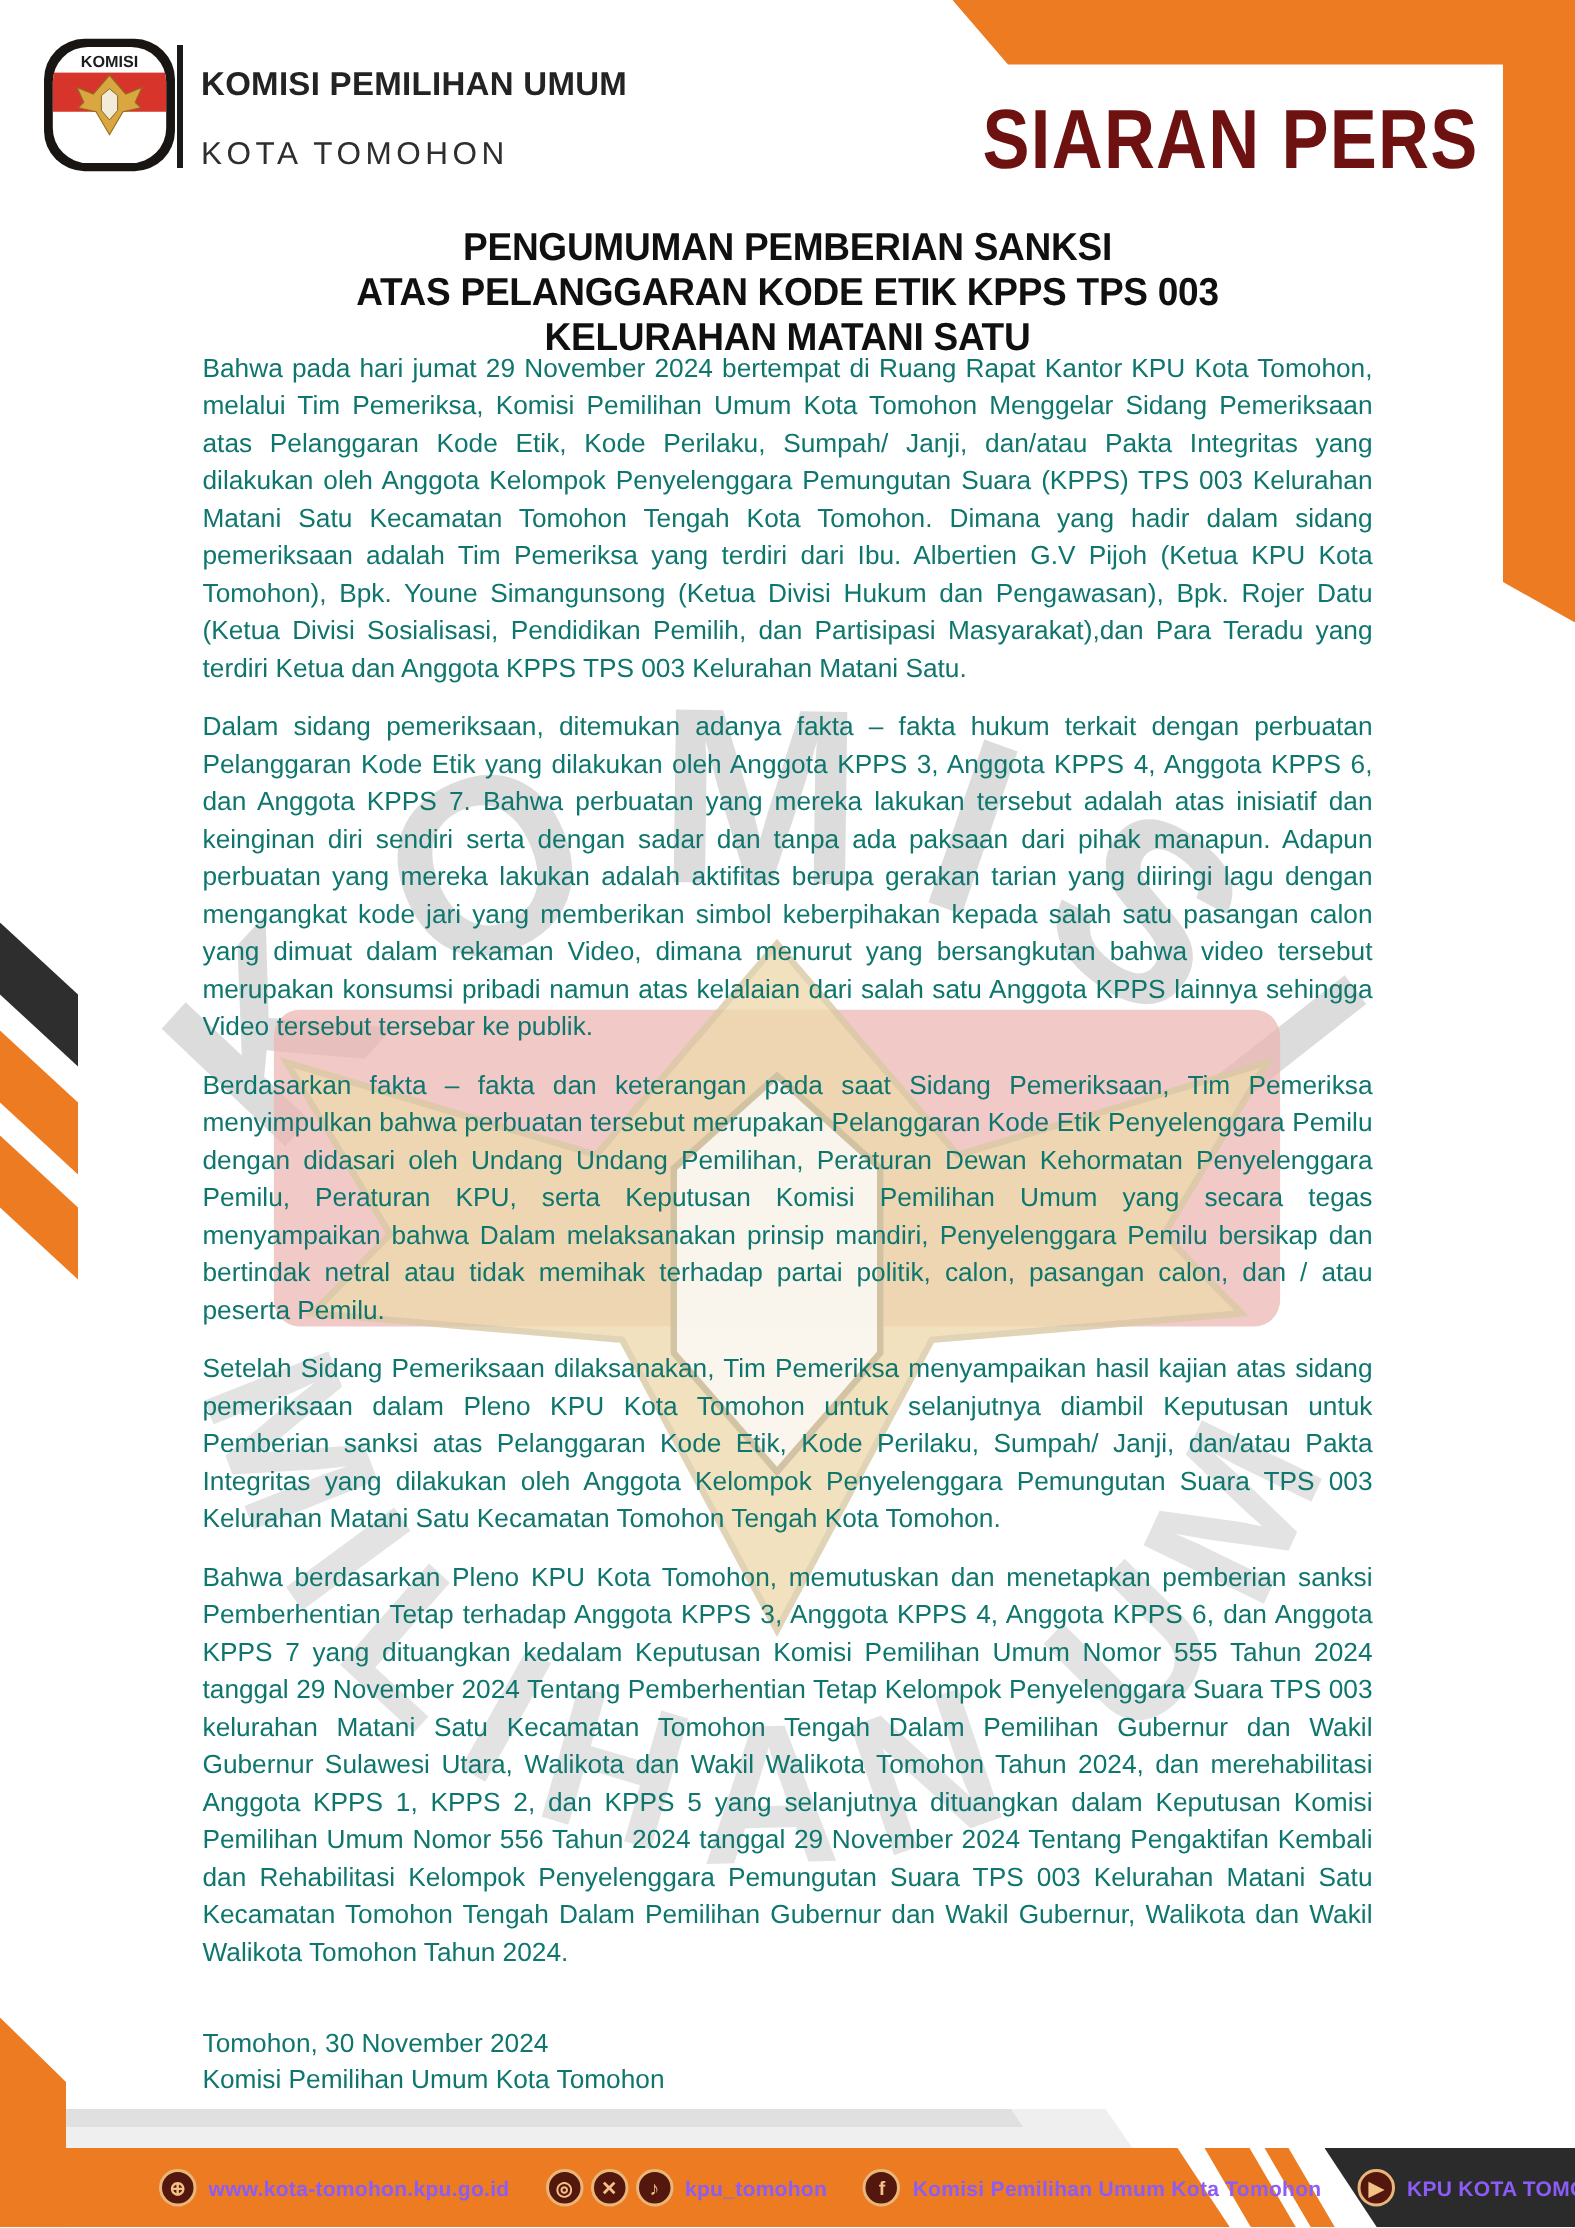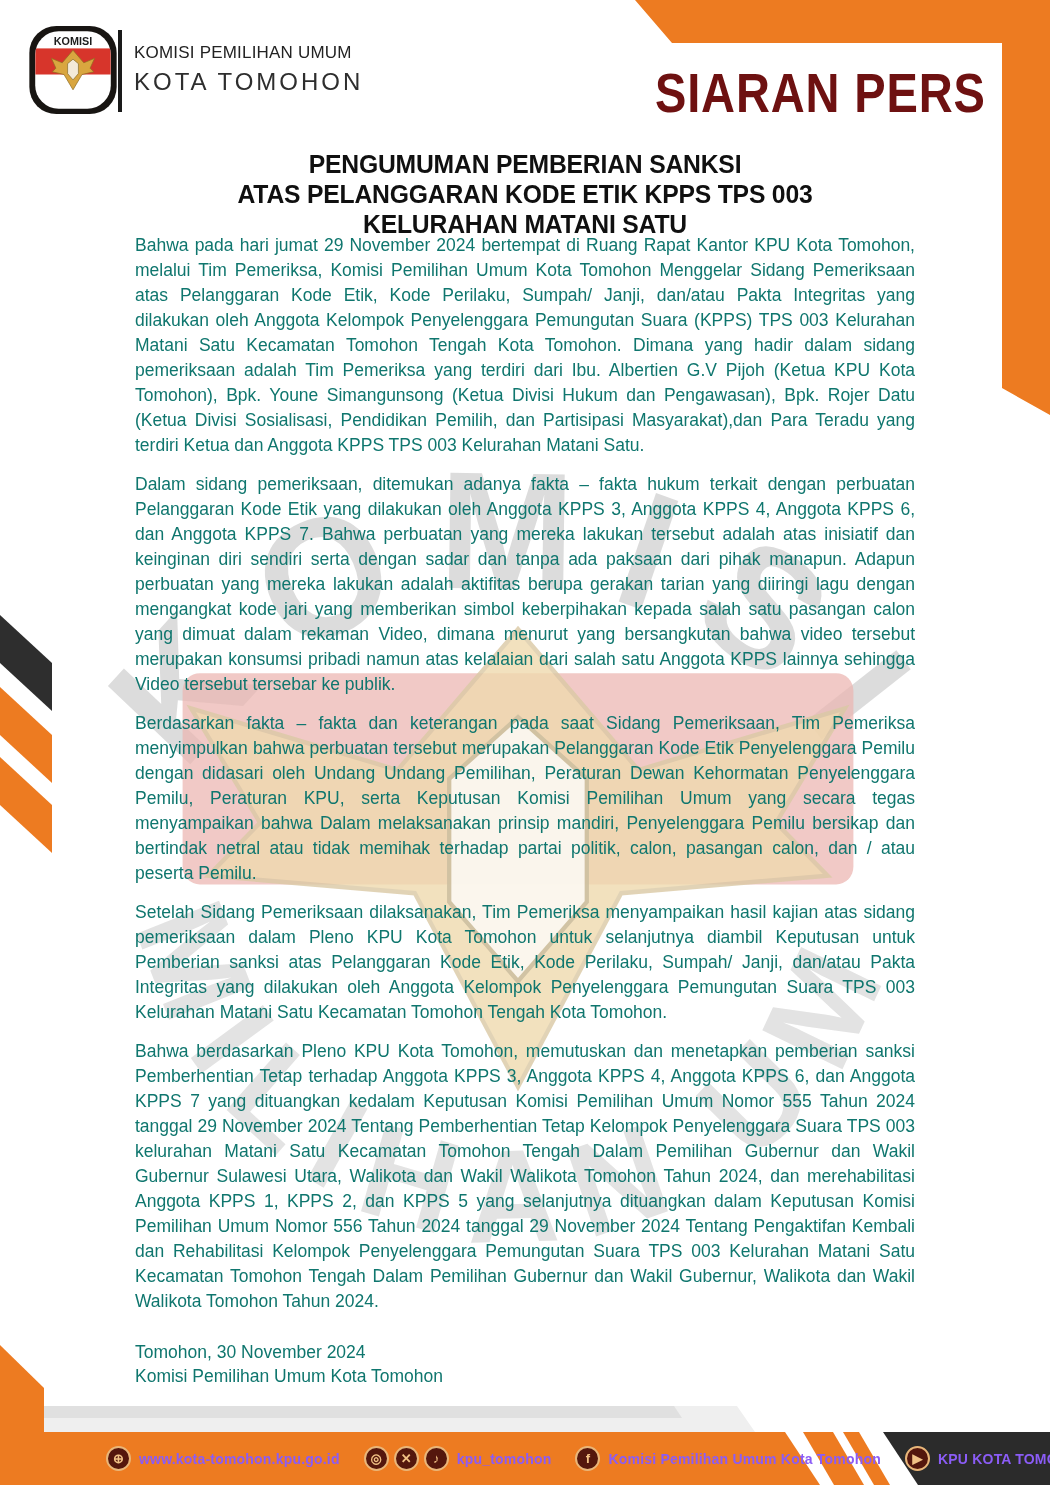--- a/index.html
+++ b/index.html
@@ -5,22 +5,22 @@
   html,body{margin:0;padding:0;background:#ffffff;}
   .page{
     position:relative;width:1050px;height:1485px;margin:0 auto;
     background:#ffffff;overflow:hidden;
     font-family:"Liberation Sans",sans-serif;color:#1c1c1c;
   }
   
   .logo-badge{position:absolute;left:28px;top:24px;width:90px;height:92px;}
   .header-divider{position:absolute;left:118px;top:30px;width:4px;height:82px;background:#1a1a1a;}
   .org-block{position:absolute;left:134px;top:42px;line-height:1.25;}
-  .org-name{font-size:17px;font-weight:400;color:#232323;letter-spacing:.2px;}
-  .org-unit{font-size:24px;font-weight:400;color:#2e2e2e;letter-spacing:3px;margin-top:4px;}
+  .org-name{font-size:22px;font-weight:700;color:#232323;letter-spacing:.2px;}
+  .org-unit{font-size:21px;font-weight:400;color:#2e2e2e;letter-spacing:3px;margin-top:20px;}
   
   .ribbon-top{
     position:absolute;left:0;top:0;width:1050px;height:420px;background:#ED7B21;
     clip-path:polygon(635px 0,1050px 0,1050px 415px,1002px 388px,1002px 43px,672px 43px);
   }
   .banner{
     position:absolute;right:64px;top:60px;
     font-size:56px;font-weight:800;color:#6E1111;letter-spacing:1px;white-space:nowrap;
     transform:scaleX(.84);transform-origin:right top;
   }
@@ -29,21 +29,21 @@
   .doc-title div{
     font-size:26px;font-weight:800;color:#101010;line-height:30px;letter-spacing:-.2px;
     transform:scaleX(.95);
   }
   
   .body-text{
     position:absolute;left:135px;top:233px;width:780px;
     font-size:17.5px;line-height:25px;text-align:justify;color:#0f766e;
   }
   .body-text p{margin:0 0 14px 0;}
-  .closing{margin-top:26px;line-height:24px;text-align:left;}
+  .closing{margin-top:36px;line-height:24px;text-align:left;}
   
   .watermark{position:absolute;left:88px;top:418px;width:860px;height:880px;opacity:.42;pointer-events:none;}
   
   .stripe{position:absolute;left:0;width:60px;height:100px;}
   .stripe-dark{top:615px;background:#2e2e2e;clip-path:polygon(0 0,52px 48px,52px 96px,0 48px);}
   .stripe-or1{top:687px;background:#ED7B21;clip-path:polygon(0 0,52px 48px,52px 96px,0 48px);}
   .stripe-or2{top:757px;background:#ED7B21;clip-path:polygon(0 0,52px 48px,52px 96px,0 48px);}
   
   .bl-orange{position:absolute;left:0;top:1345px;width:44px;height:140px;background:#ED7B21;
     clip-path:polygon(0 0,44px 43px,44px 140px,0 140px);}

